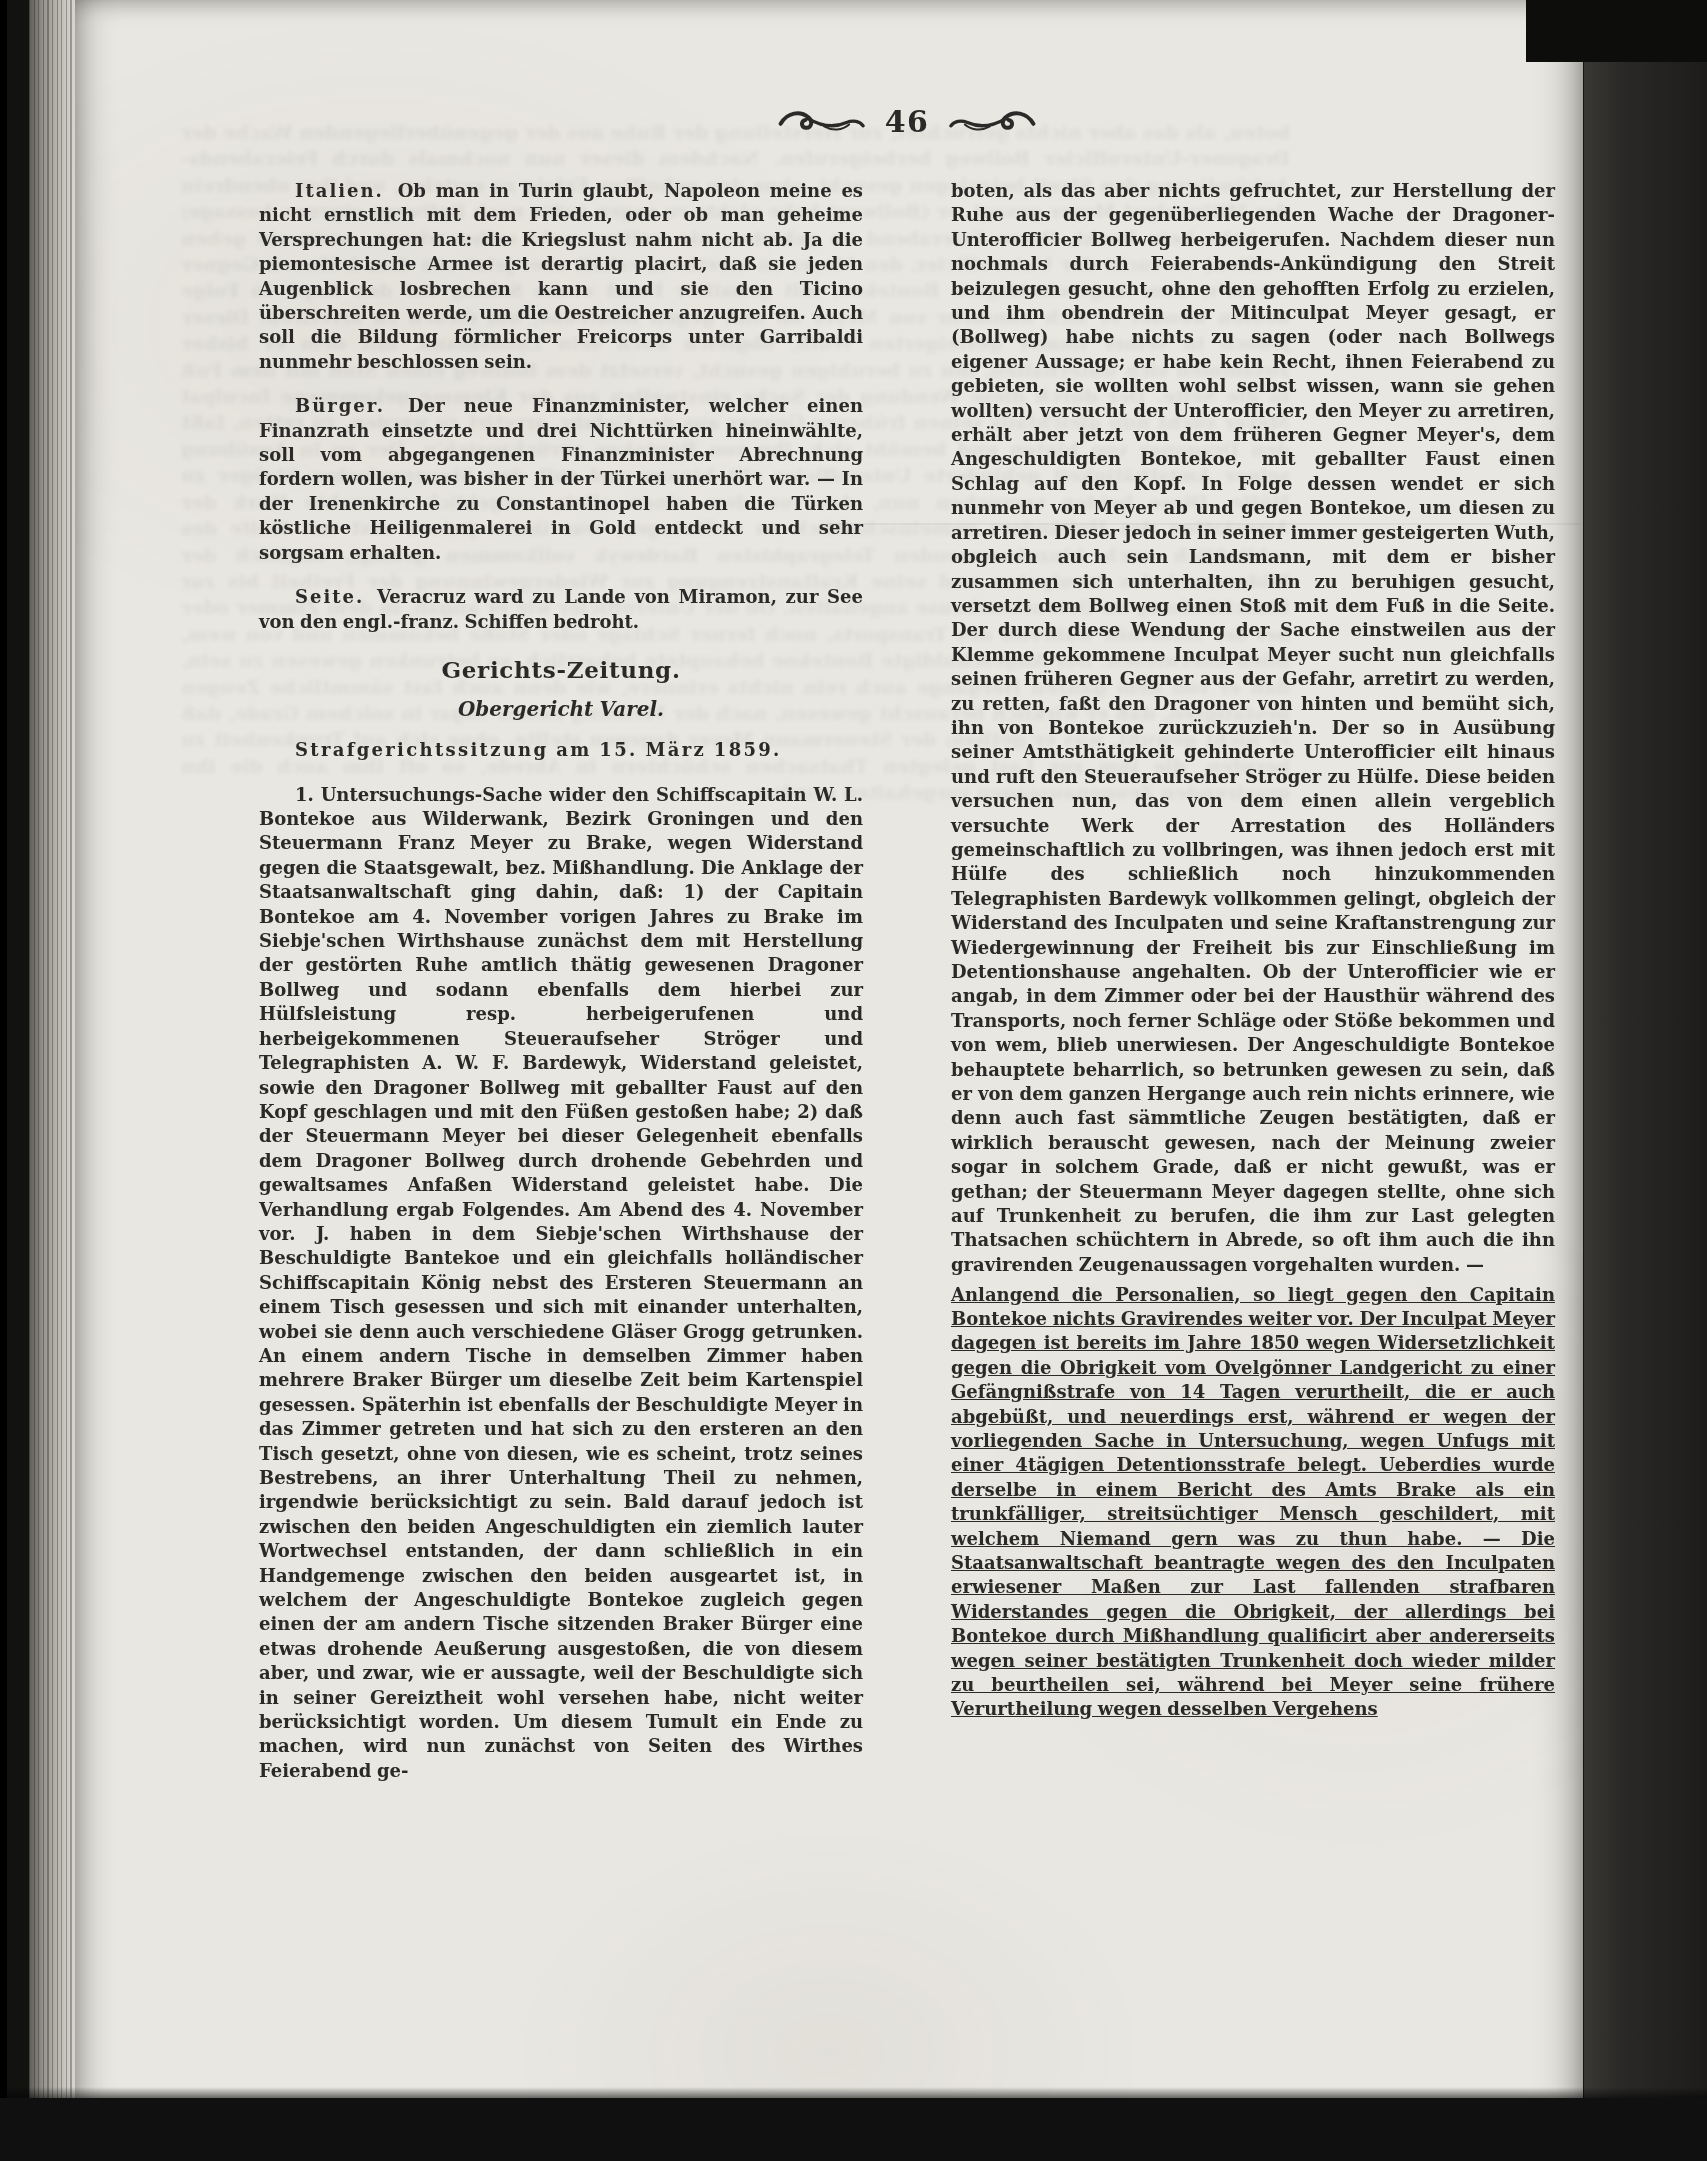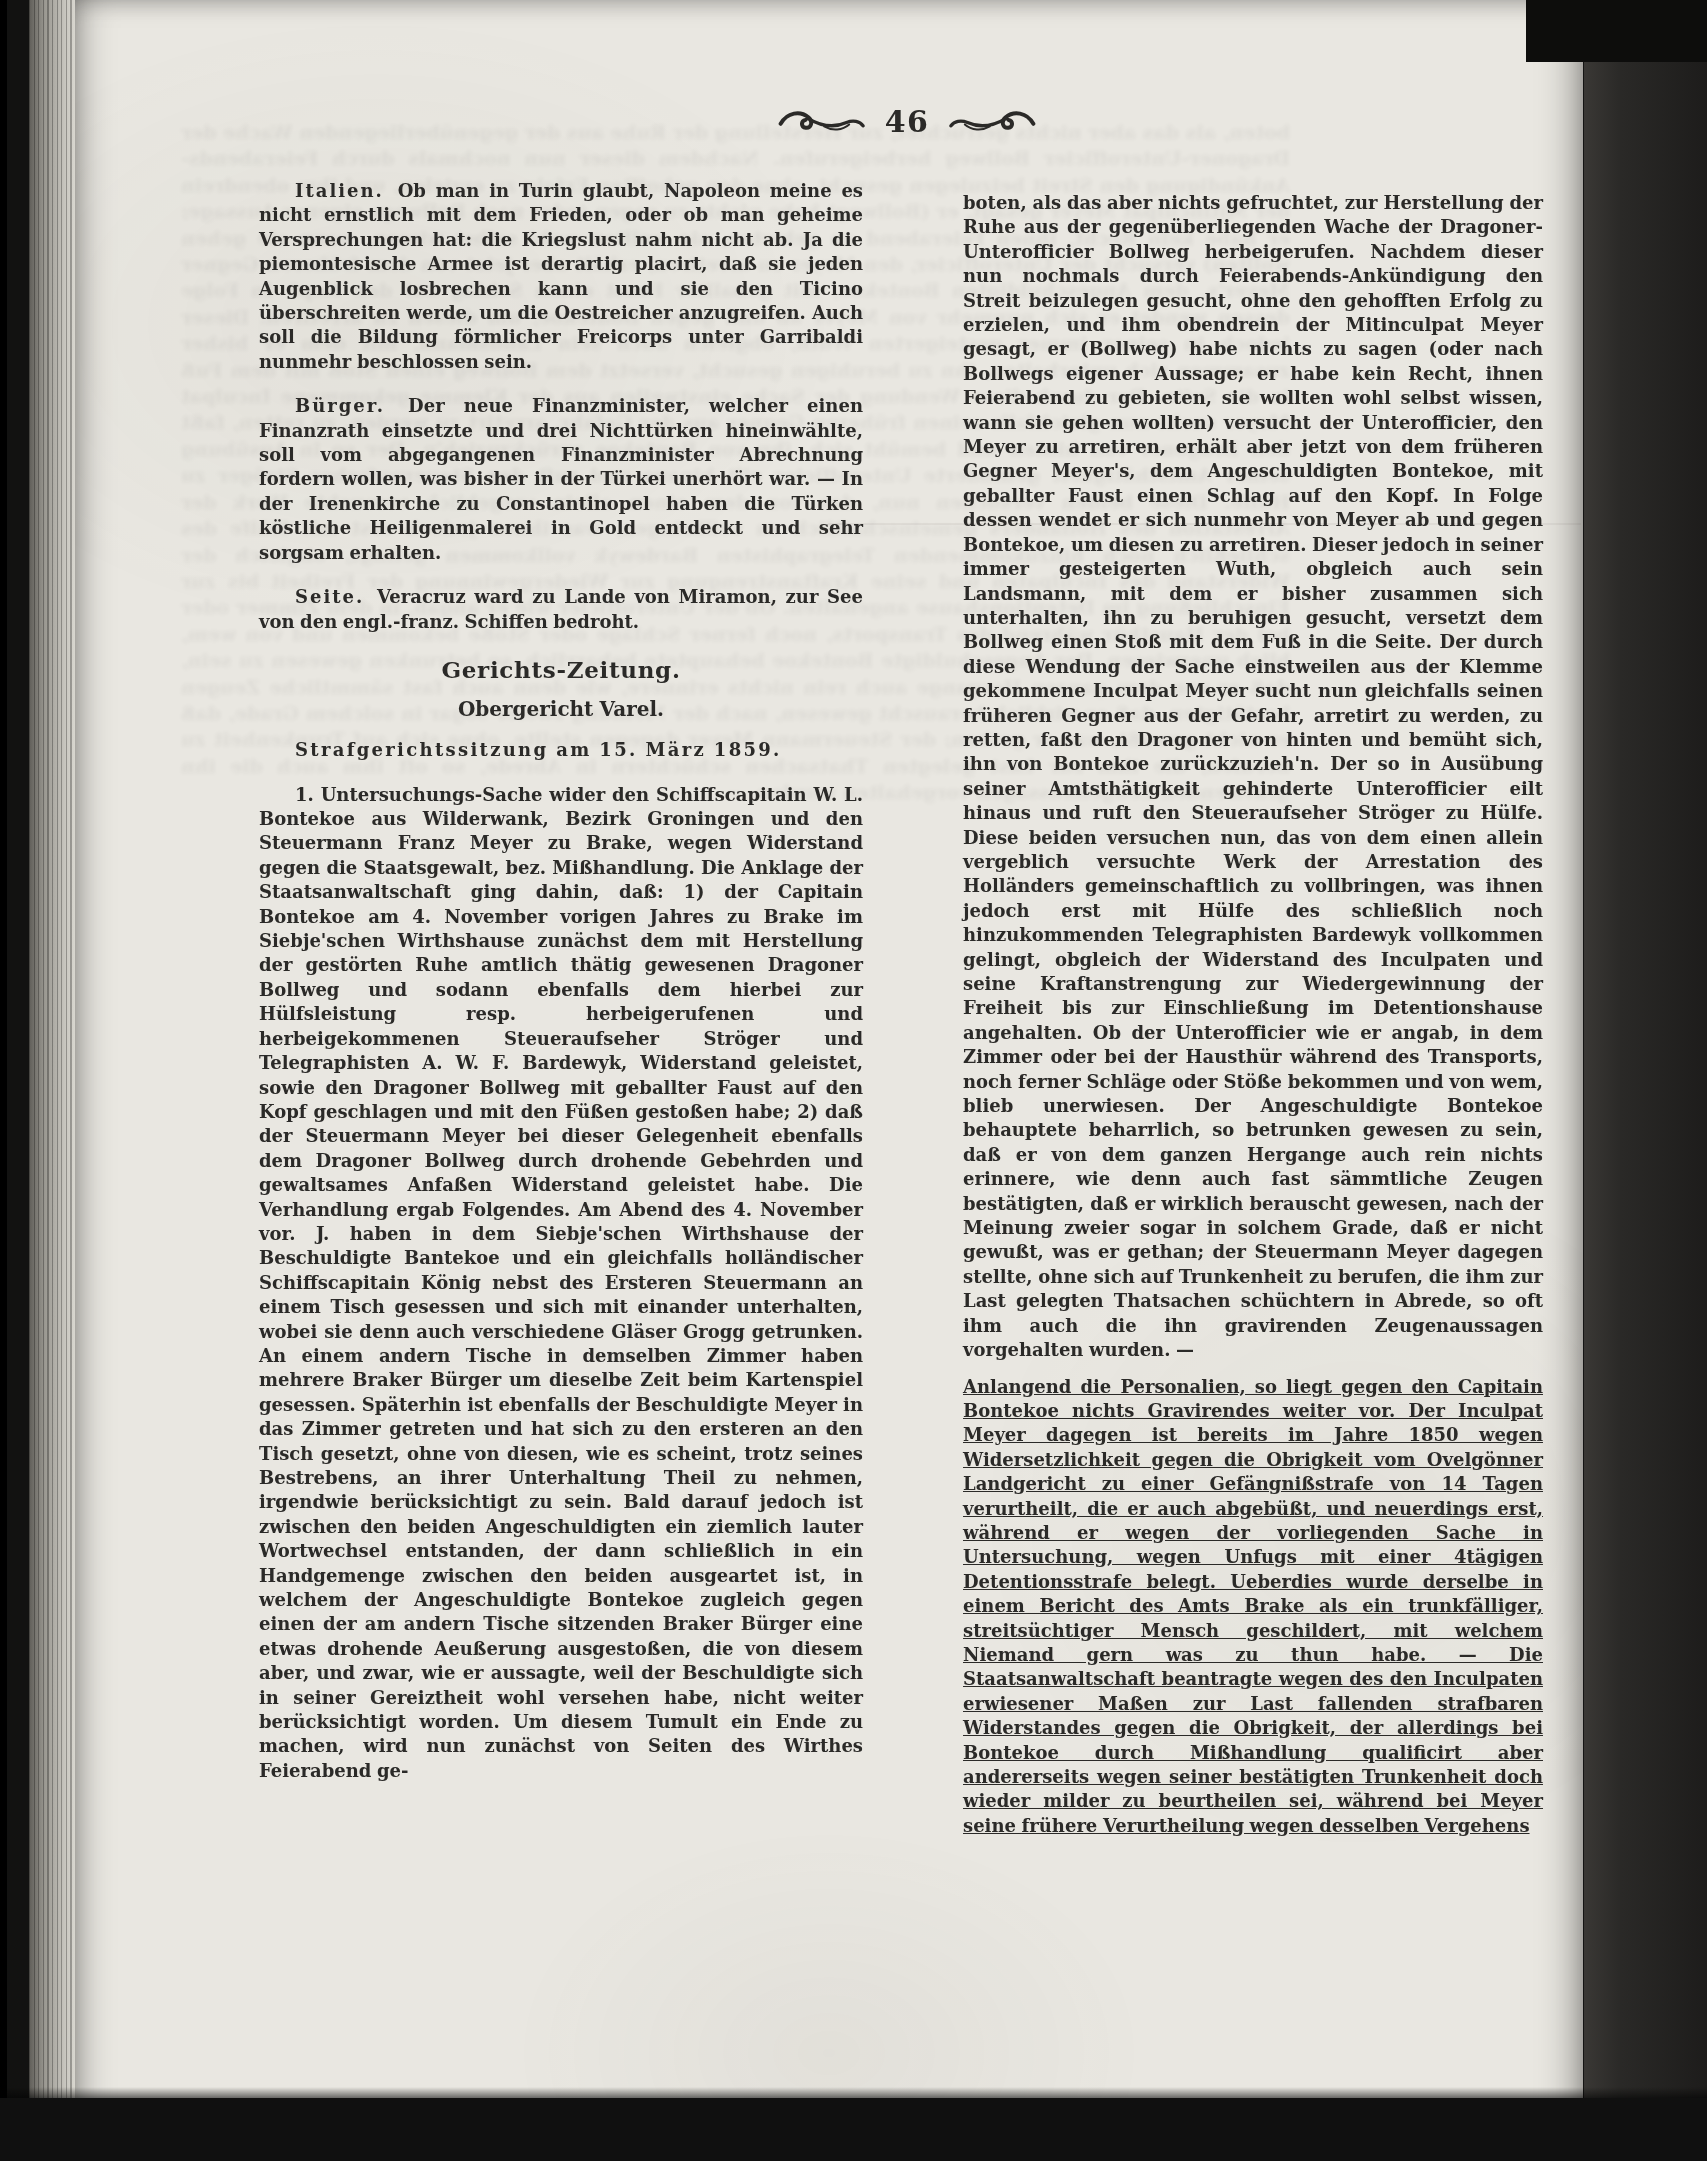--- a/index.html
+++ b/index.html
@@ -51,25 +51,25 @@
 
   .columns{display:flex;gap:88px;}
   .col{width:617px;font-size:18px;line-height:24.4px;font-weight:bold;text-align:justify;
        word-spacing:-0.7px;color:#2b2a28;}
 
   .news p{margin:0 0 20px;text-indent:36px;}
   .lead{letter-spacing:2px;padding-right:4px;}
 
   .court{margin-top:24px;}
   .court-title{text-align:center;font-size:23px;font-weight:bold;margin:0 0 14.5px;letter-spacing:0.7px;}
-  .court-subtitle{text-align:center;font-size:20px;font-weight:bold;margin:0 0 17px;}
+  .court-subtitle{text-align:center;font-size:20px;font-weight:bold;margin:0 0 17px;font-style:italic;}
   .court-session{font-size:18px;font-weight:bold;letter-spacing:2.3px;margin:0 0 24px;}
   .case-text{margin:0;text-indent:38px;}
 
-  .para{margin:12px;}
+  .para{margin:0;}
   .para + .para{margin-top:5.3px;text-decoration:underline;}
 </style>
 </head>
 <body>
 
 <div class="scan">
 
   <div class="scan-left-edge"></div>
   <div class="page-stack"></div>
 

